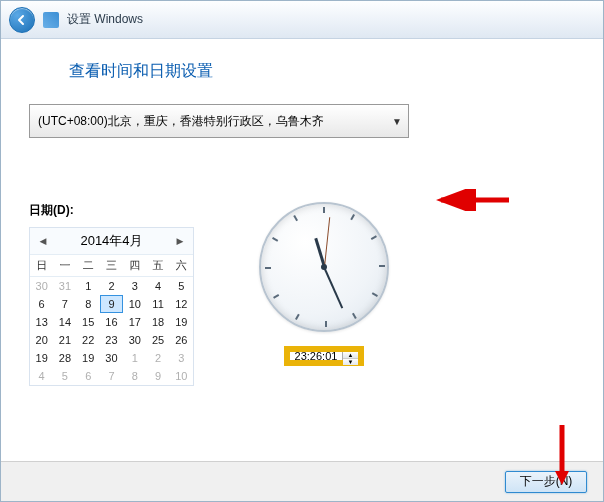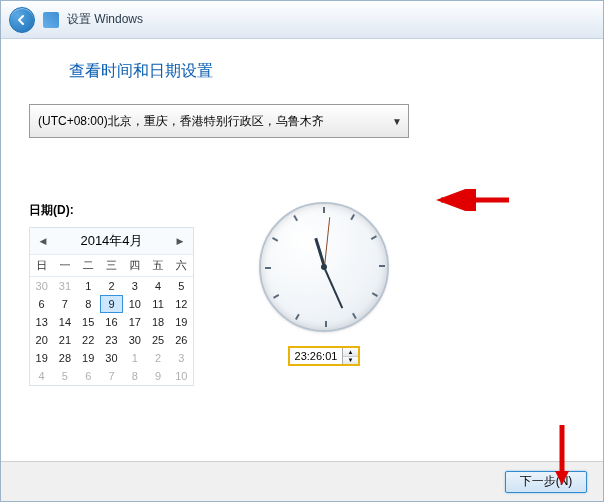--- a/index.html
+++ b/index.html
@@ -165,21 +165,21 @@
     background: #2a3a4a;
     border-radius: 50%;
   }
   .time-spinner {
     margin-top: 14px;
     display: flex;
     justify-content: center;
   }
   .time-spinner .box {
     display: flex;
-    border: 2px solid #eab308;
+    border: 6px solid #eab308;
     height: 20px;
     background: #fff;
   }
   .time-spinner input {
     width: 52px;
     border: none;
     text-align: center;
     font-family: inherit;
     font-size: 11px;
     padding: 0;

